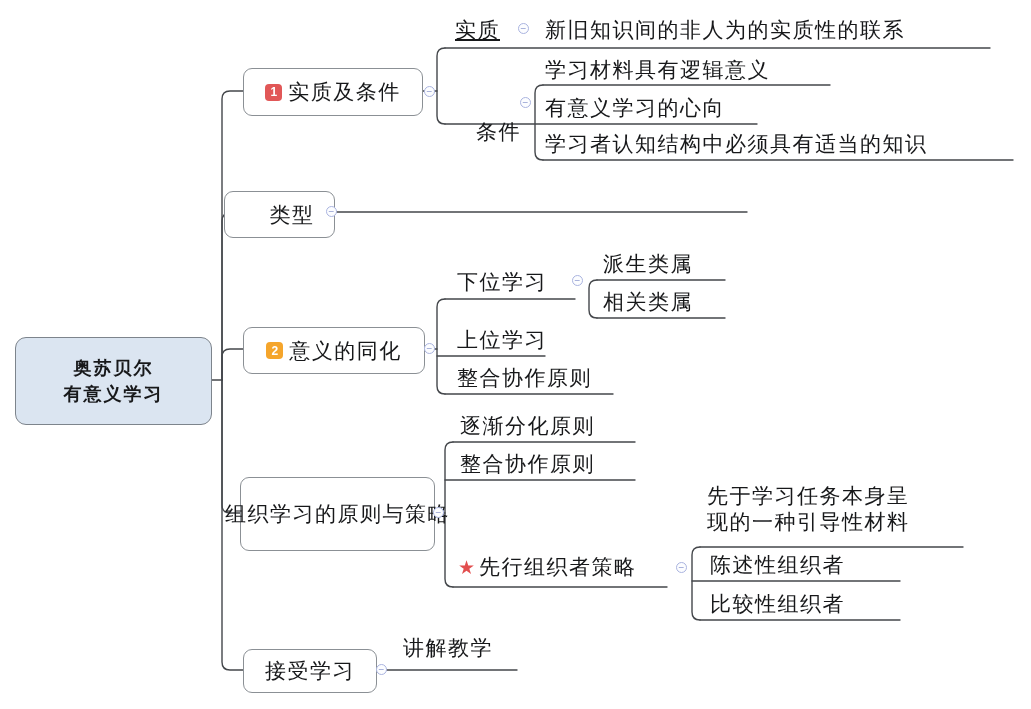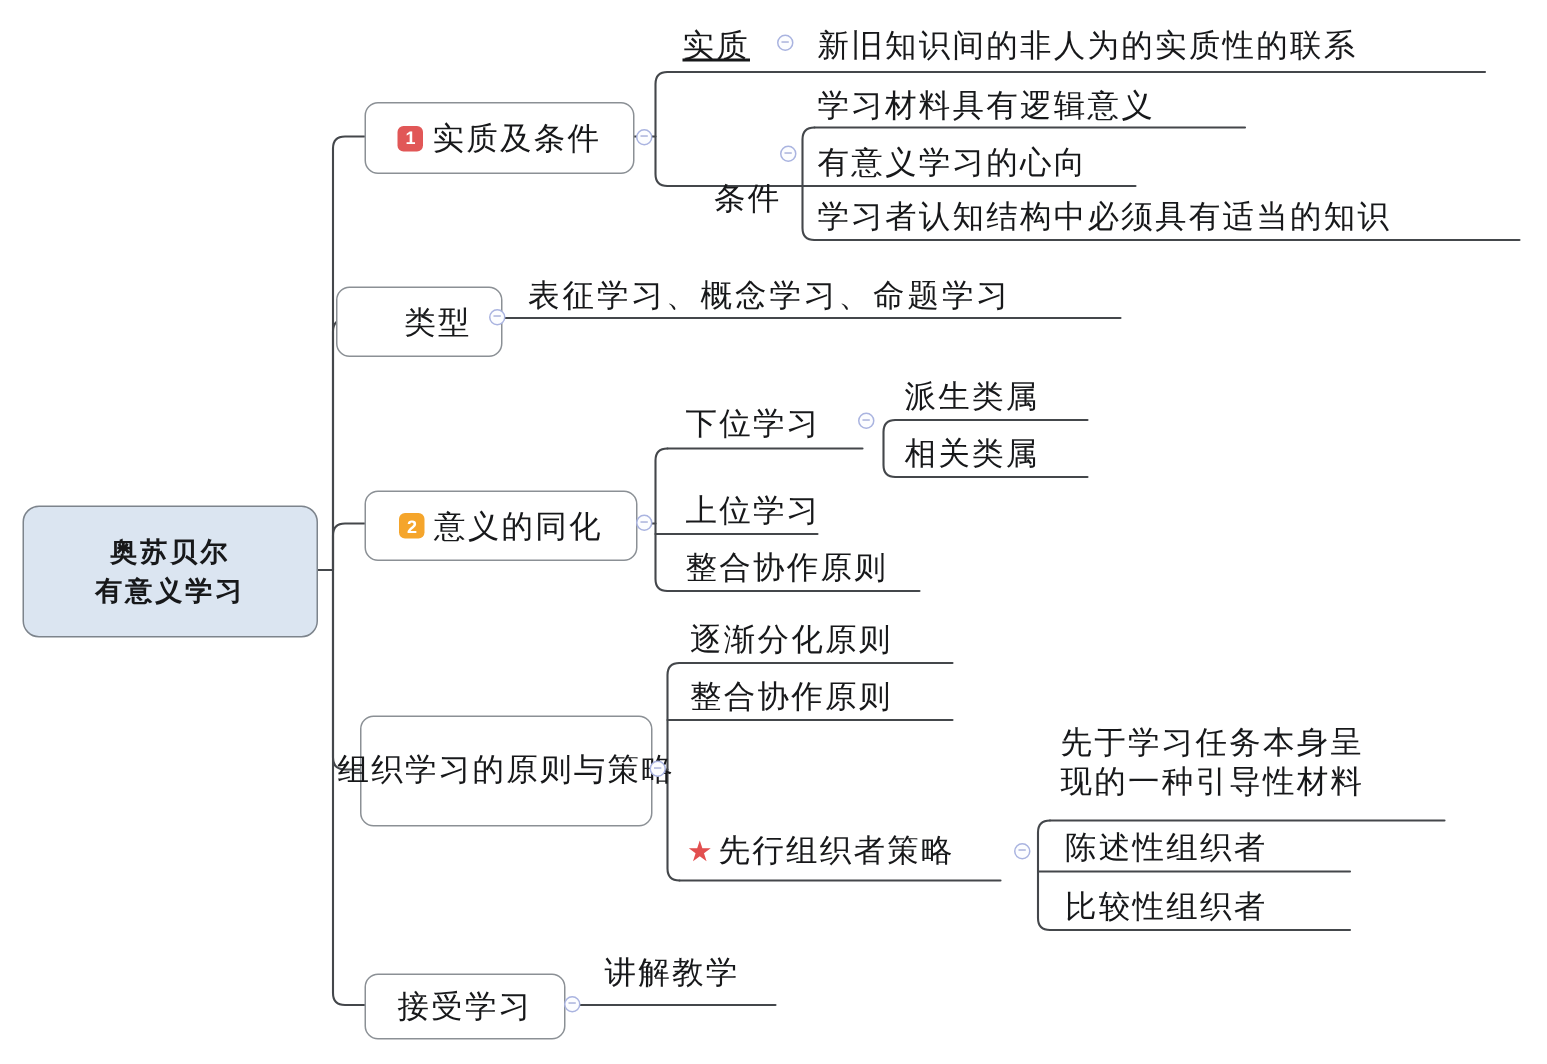--- a/index.html
+++ b/index.html
@@ -85,21 +85,20 @@
   <div class="topic" style="left:455px;top:16px;text-decoration:underline;">实质</div>
   <div class="topic" style="left:545px;top:16px;">新旧知识间的非人为的实质性的联系</div>
   <div class="topic" style="left:476px;top:90px;margin-top:28px;">条件</div>
   <div class="topic" style="left:545px;top:56px;">学习材料具有逻辑意义</div>
   <div class="topic" style="left:545px;top:94px;">有意义学习的心向</div>
   <div class="topic" style="left:545px;top:130px;">学习者认知结构中必须具有适当的知识</div>
 
   <div class="node-box" style="left:224px;top:191px;width:84px;height:45px;padding-left:25px;">
     <span>类型</span>
   </div>
-  <div class="topic" style="left:352px;top:183px;letter-spacing:2px;">表征学习、概念学习、命题学习</div>
 
   <div class="node-box" style="left:243px;top:327px;width:180px;height:45px;">
     <span class="badge amber">2</span>
     <span>意义的同化</span>
   </div>
   <div class="topic" style="left:457px;top:268px;">下位学习</div>
   <div class="topic" style="left:603px;top:250px;">派生类属</div>
   <div class="topic" style="left:603px;top:288px;">相关类属</div>
   <div class="topic" style="left:457px;top:326px;">上位学习</div>
   <div class="topic" style="left:457px;top:364px;">整合协作原则</div>

